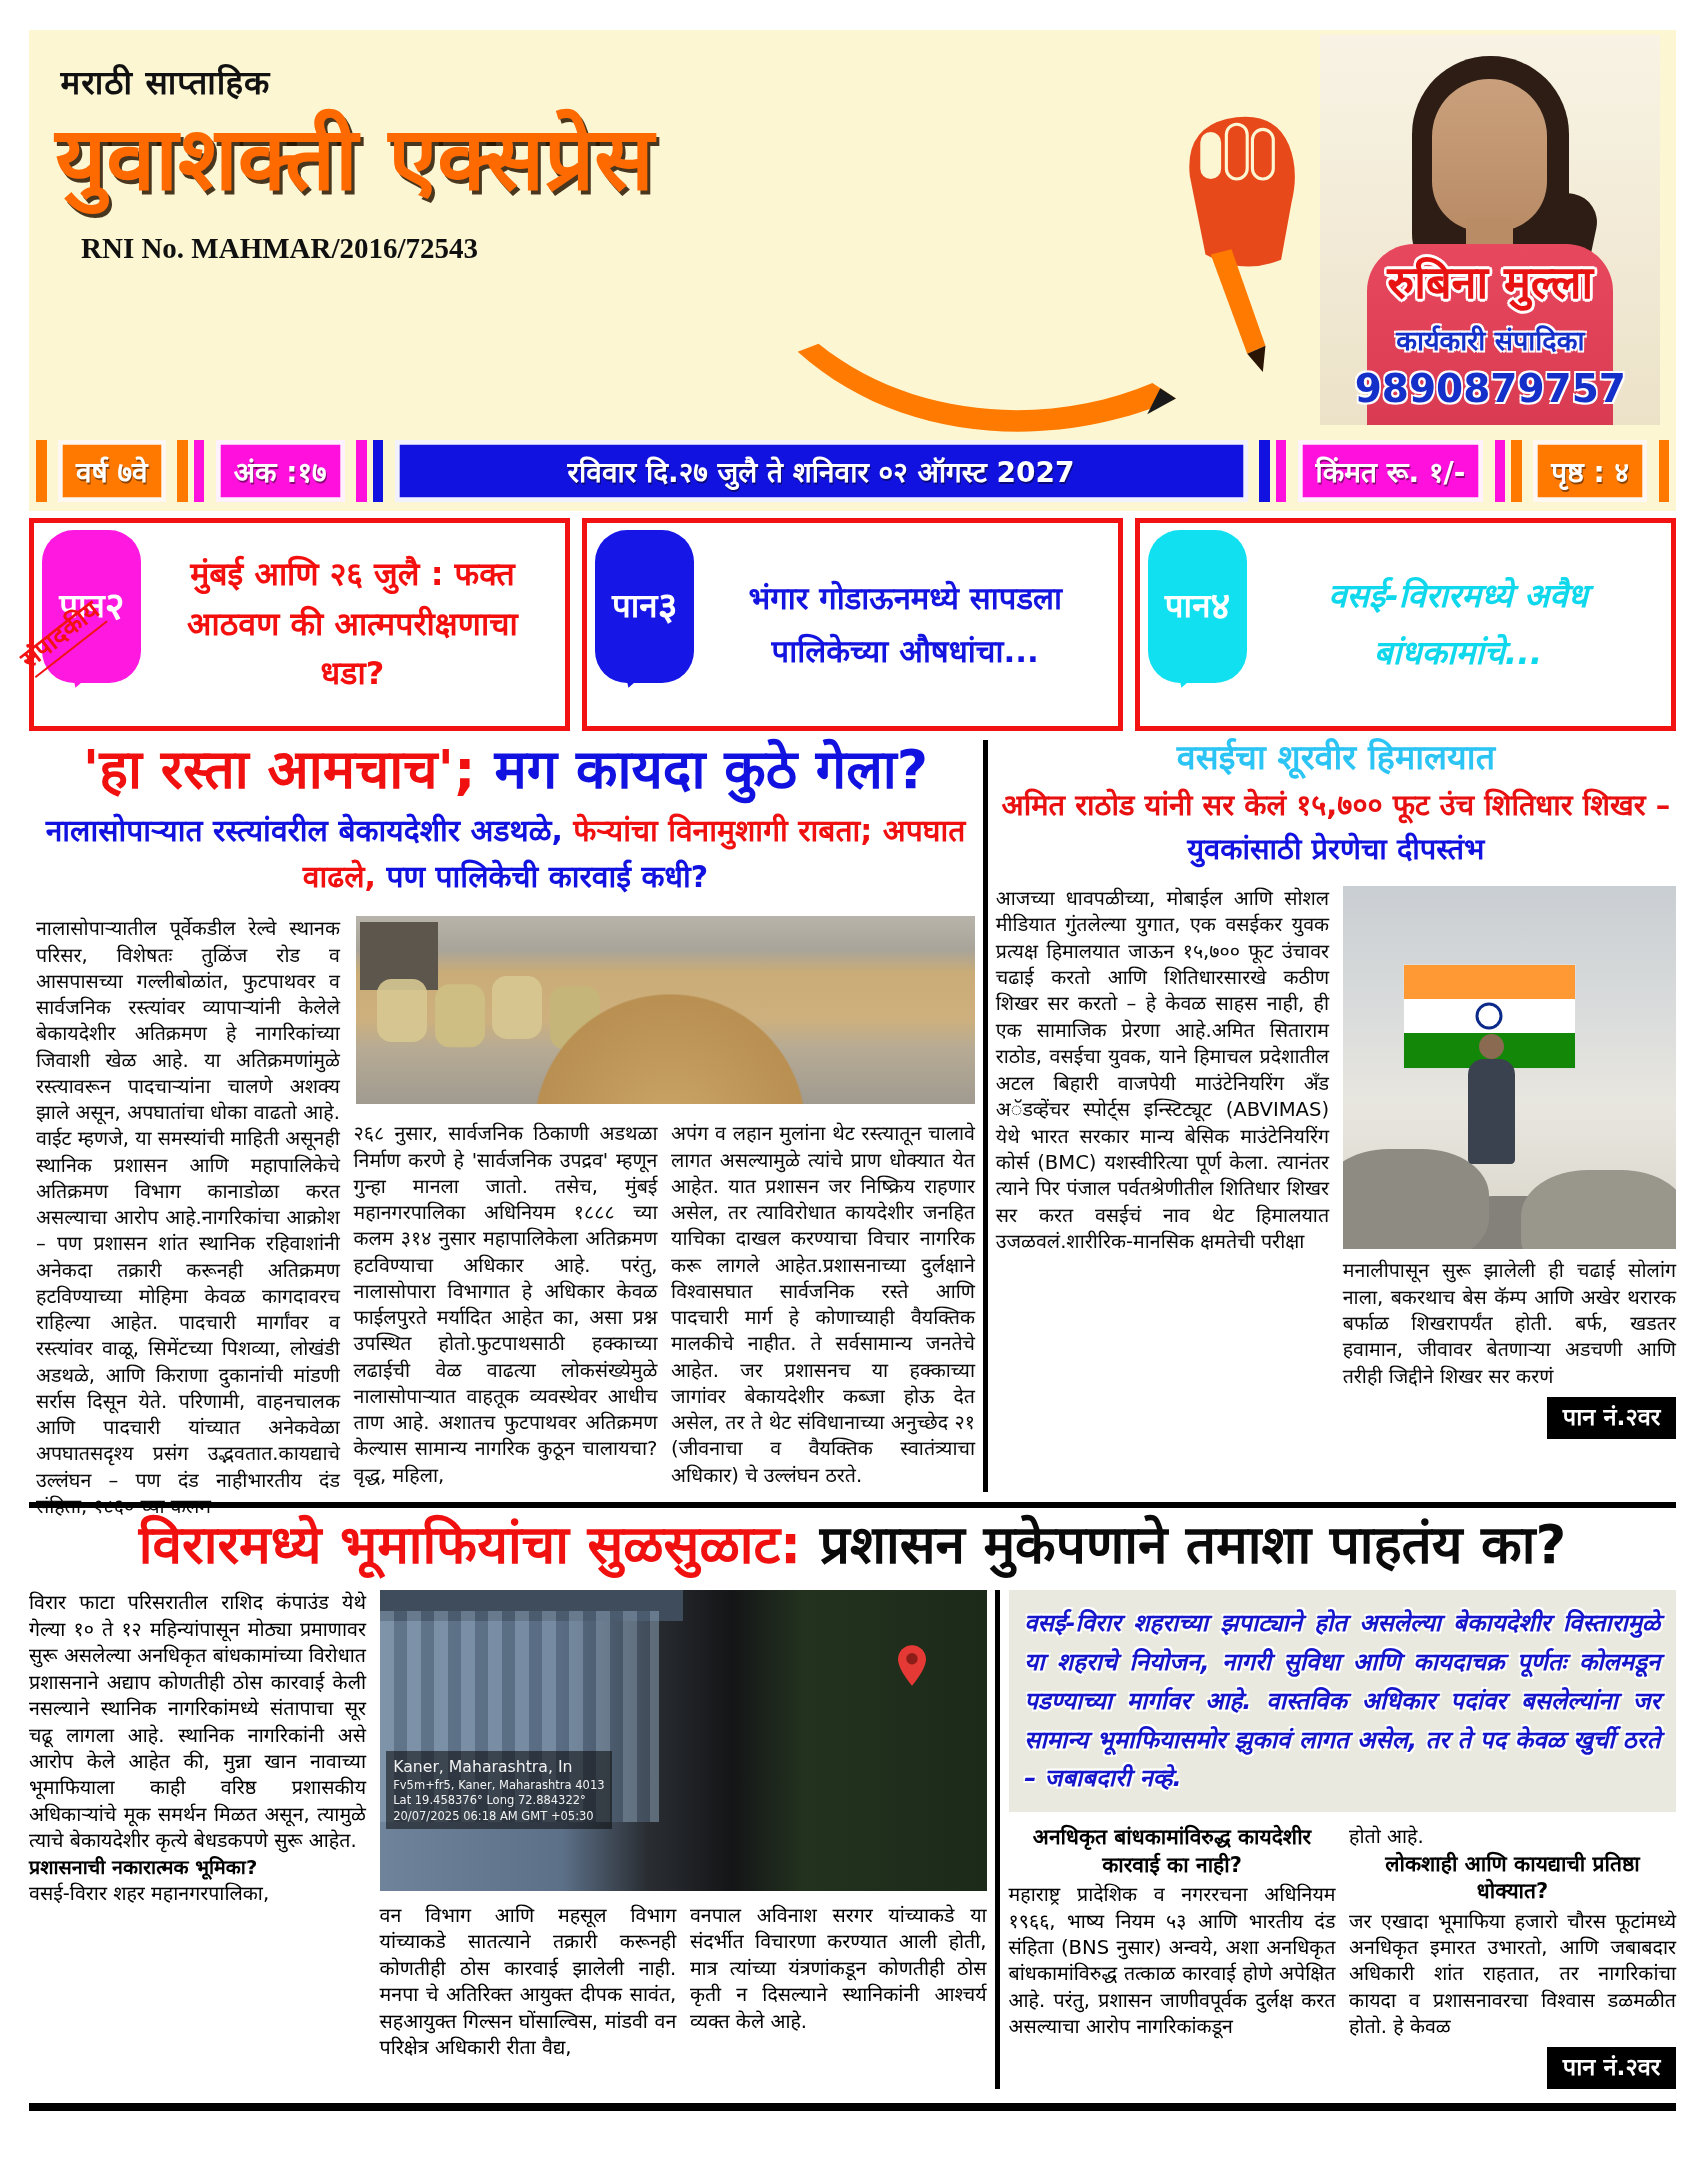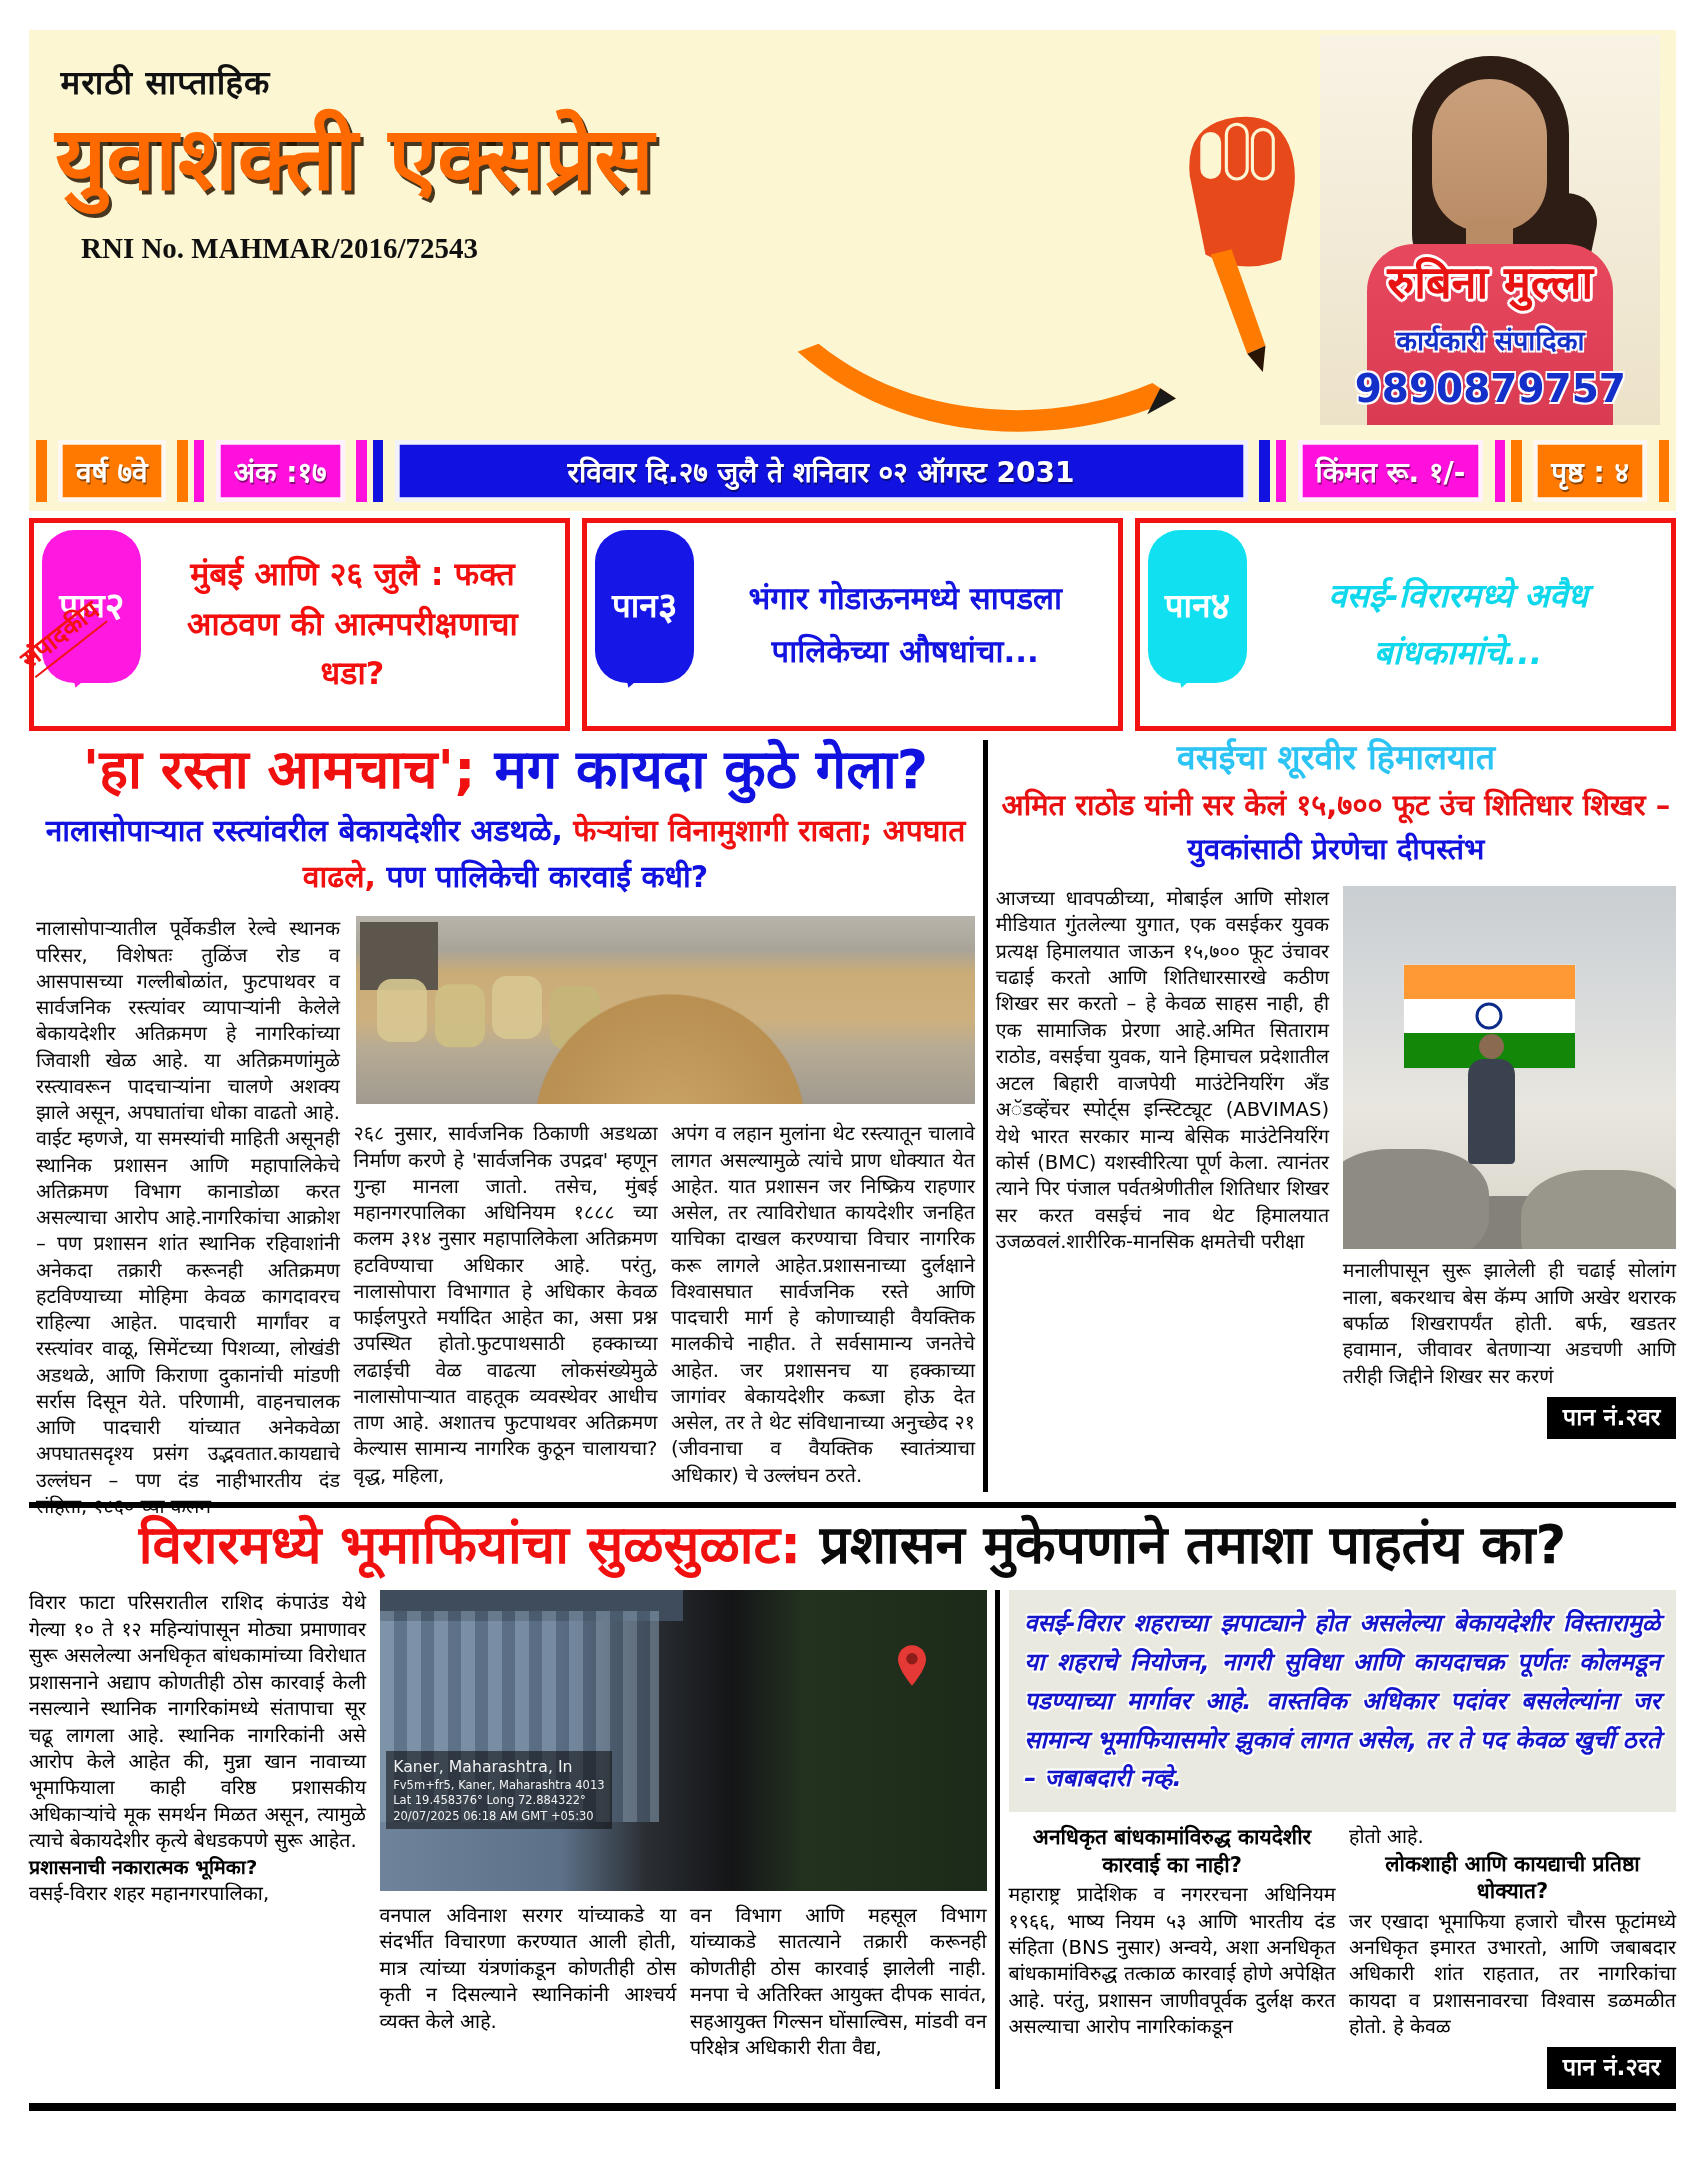--- a/index.html
+++ b/index.html
@@ -151,21 +151,21 @@
         <div class="ed-blouse"></div>
         <div class="ed-name">रुबिना मुल्ला</div>
         <div class="ed-role">कार्यकारी संपादिका</div>
         <div class="ed-phone">9890879757</div>
       </div>
     </div>
 
     <div class="infobar">
       <div class="ibox ib-orange">वर्ष ७वे</div>
       <div class="ibox ib-magenta">अंक :१७</div>
-      <div class="ibox ib-blue">रविवार दि.२७ जुलै ते शनिवार ०२ ऑगस्ट 2031</div>
+      <div class="ibox ib-blue">रविवार दि.२७ जुलै ते शनिवार ०२ ऑगस्ट 2027</div>
       <div class="ibox ib-magenta">किंमत रू. १/-</div>
       <div class="ibox ib-orange">पृष्ठ : ४</div>
     </div>
   </div>
 
   <div class="teasers">
     <div class="tbox">
       <div class="bubble bub-magenta">
         <span class="pl">पान</span>
         <span class="pn">२</span>
@@ -265,22 +265,22 @@
             <circle cx="27" cy="26" r="11" fill="#8c1d18"></circle>
           </svg>
           <div class="stamp st1">
             <div class="big">Kaner, Maharashtra, In</div>
             <div>Fv5m+fr5, Kaner, Maharashtra 4013</div>
             <div>Lat 19.458376° Long 72.884322°</div>
             <div>20/07/2025 06:18 AM GMT +05:30</div>
           </div>
         </div>
         <div class="bmidcols">
+          <div>वन विभाग आणि महसूल विभाग यांच्याकडे सातत्याने तक्रारी करूनही कोणतीही ठोस कारवाई झालेली नाही. मनपा चे अतिरिक्त आयुक्त दीपक सावंत, सहआयुक्त गिल्सन घोंसाल्विस, मांडवी वन परिक्षेत्र अधिकारी रीता वैद्य,</div>
           <div>वनपाल अविनाश सरगर यांच्याकडे या संदर्भीत विचारणा करण्यात आली होती, मात्र त्यांच्या यंत्रणांकडून कोणतीही ठोस कृती न दिसल्याने स्थानिकांनी आश्चर्य व्यक्त केले आहे.</div>
-          <div>वन विभाग आणि महसूल विभाग यांच्याकडे सातत्याने तक्रारी करूनही कोणतीही ठोस कारवाई झालेली नाही. मनपा चे अतिरिक्त आयुक्त दीपक सावंत, सहआयुक्त गिल्सन घोंसाल्विस, मांडवी वन परिक्षेत्र अधिकारी रीता वैद्य,</div>
         </div>
       </div>
 
       <div class="bdiv"></div>
 
       <div class="bright">
         <div class="highlight">वसई-विरार शहराच्या झपाट्याने होत असलेल्या बेकायदेशीर विस्तारामुळे या शहराचे नियोजन, नागरी सुविधा आणि कायदाचक्र पूर्णतः कोलमडून पडण्याच्या मार्गावर आहे. वास्तविक अधिकार पदांवर बसलेल्यांना जर सामान्य भूमाफियासमोर झुकावं लागत असेल, तर ते पद केवळ खुर्ची ठरते – जबाबदारी नव्हे.</div>
         <div class="brcols">
           <div>
             <div class="subhead">अनधिकृत बांधकामांविरुद्ध कायदेशीर कारवाई का नाही?</div>

